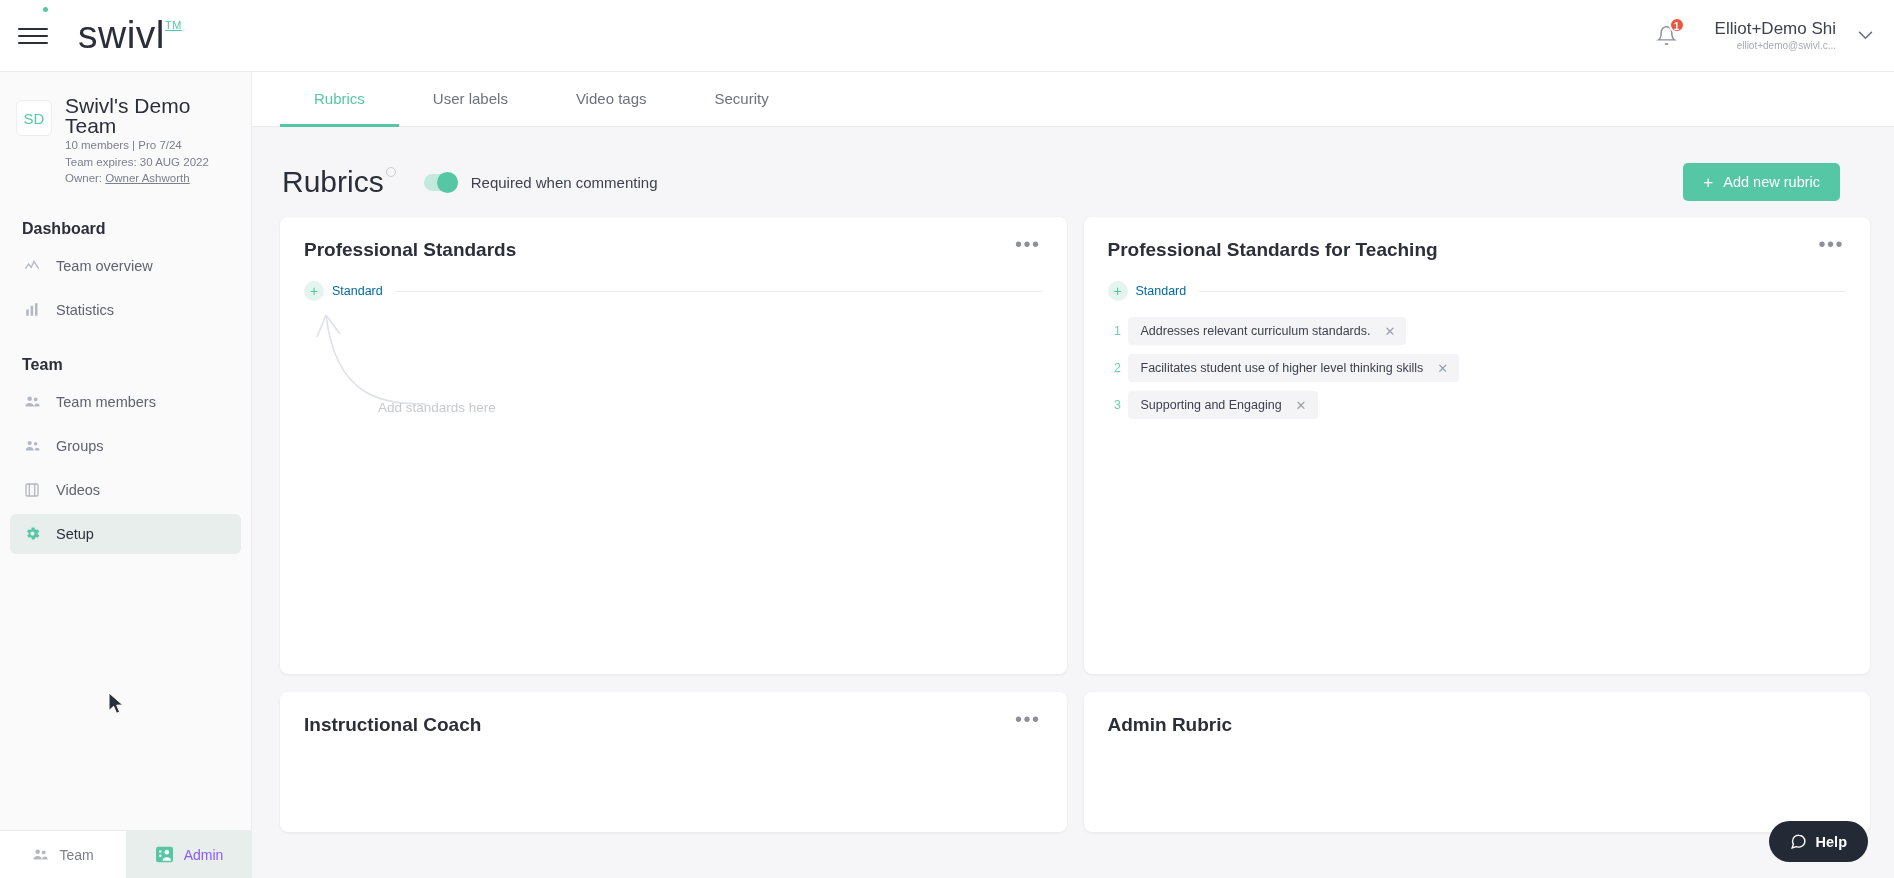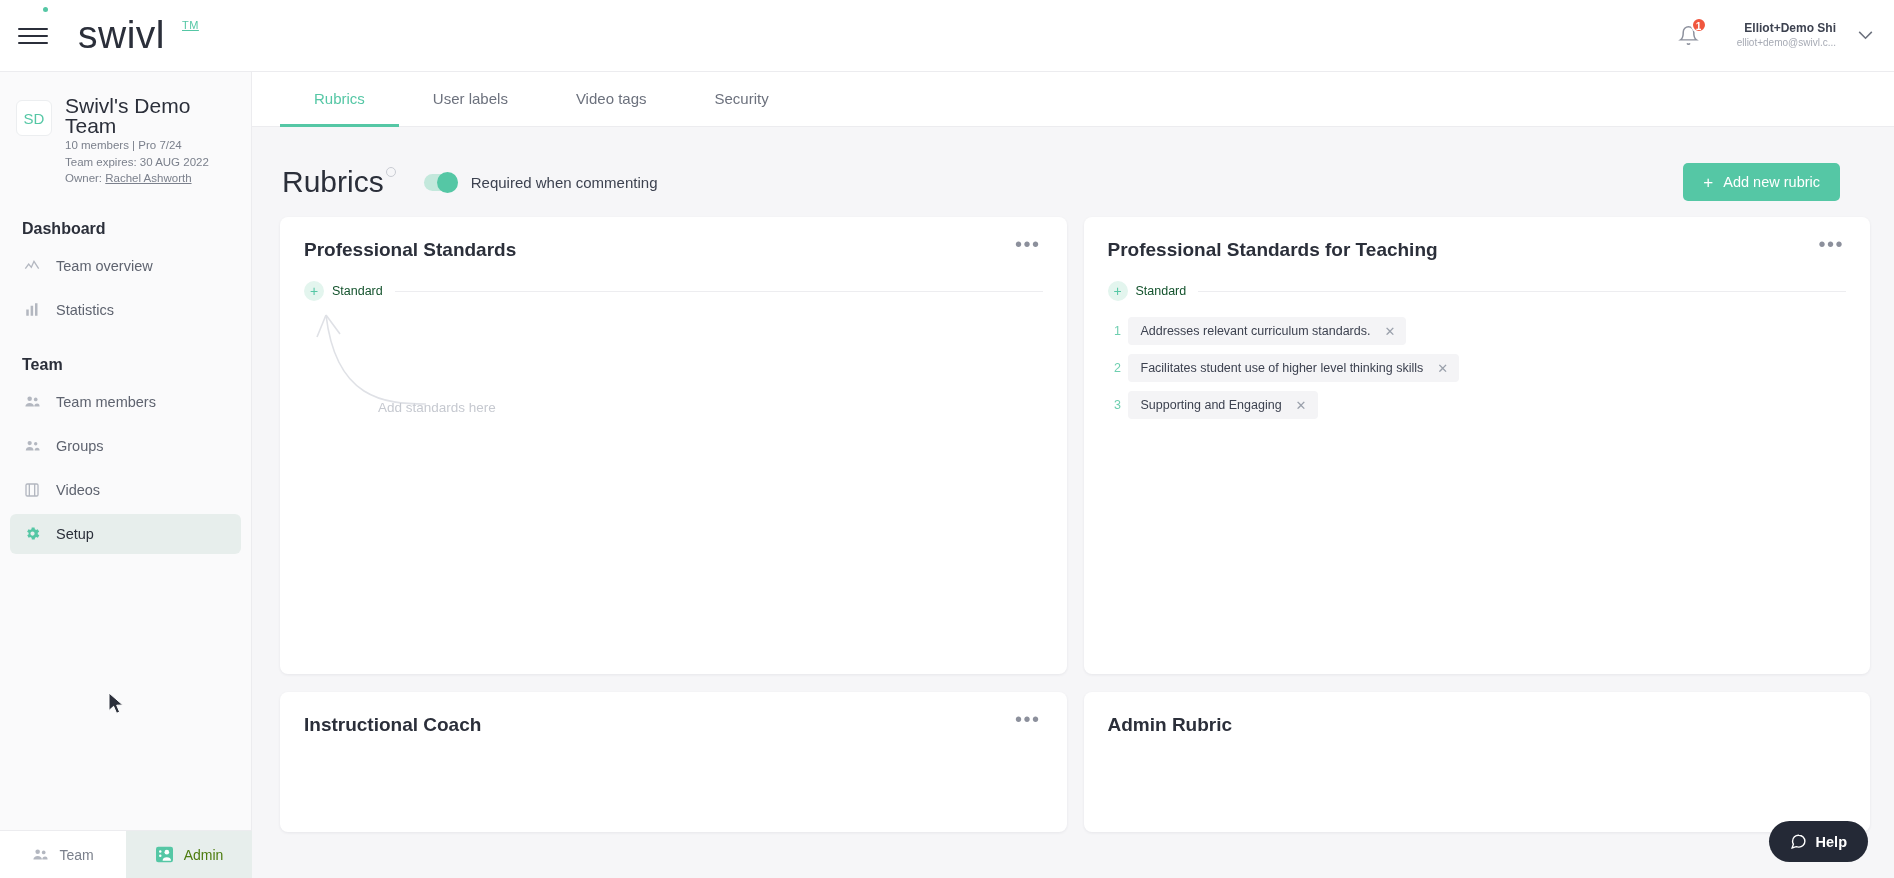--- a/index.html
+++ b/index.html
@@ -38,42 +38,42 @@
   .logo-text {
     font-size: 39px; font-weight: 300; letter-spacing: 0.5px;
     color: #2b2f3a; line-height: 42px; position: relative;
   }
   .logo-dot {
     position: absolute; left: 43px; top: 7px;
     width: 5px; height: 5px; border-radius: 50%;
     background: #55c7a5;
   }
   .logo-tm {
-    font-size: 11px; color: #55c7a5; margin-left: 17px; margin-top: 5px;
+    font-size: 11px; color: #55c7a5; margin-left: 0; margin-top: 5px;
     font-weight: 400; letter-spacing: 0.5px; text-decoration: underline;
   }
 
   .topbar-right {
     margin-left: auto; display: flex; align-items: center;
     margin-right: 18px; gap: 0px;
   }
   .bell-wrap { position: relative; width: 44px; height: 44px; display: flex; align-items: center; justify-content: center; cursor: pointer; }
   .bell-icon { color: #8c909c; }
   .bell-badge {
     position: absolute; top: 3px; right: 4px;
     background: #f0563e; color: #fff;
     font-size: 10px; line-height: 16px; text-align: center;
     min-width: 16px; height: 16px; border-radius: 8px;
     font-weight: 600; border: 2px solid #fff;
   }
   .user-block {
     margin-left: 26px; text-align: right; cursor: pointer;
     line-height: 1.25;
   }
-  .user-name { font-size: 12px; color: #3d4250; font-weight: 700; }
+  .user-name { font-size: 17px; color: #3d4250; font-weight: 400; }
   .user-email { font-size: 10px; color: #a6aab4; margin-top: 1px; }
   .chev {
     margin-left: 18px; width: 22px; height: 22px; cursor: pointer;
     display: flex; align-items: center; justify-content: center;
   }
 
   
   .sidebar {
     position: absolute; top: 72px; left: 0;
     width: 252px; height: 806px;
@@ -116,21 +116,21 @@
   .bottom-switch {
     position: absolute; bottom: 0; left: 0;
     width: 252px; height: 48px;
     display: flex; border-top: 1px solid #ececef;
   }
   .switch-btn {
     flex: 1; display: flex; align-items: center; justify-content: center;
     gap: 10px; font-size: 14px; color: #7b808c; cursor: pointer;
     background: #ffffff;
   }
-  .switch-btn.active { background: #e7eeec; color: #4d7c0f; }
+  .switch-btn.active { background: #e7eeec; color: #8b5cf6; }
   .switch-ico { display: flex; align-items: center; }
 
   
   .main {
     position: absolute; top: 72px; left: 252px;
     width: 1642px; height: 806px;
     background: #f6f6f8;
     overflow: hidden;
   }
   .tabs {
@@ -202,21 +202,21 @@
   }
   .std-add-row {
     display: flex; align-items: center; margin-top: 20px;
   }
   .std-add-circle {
     width: 20px; height: 20px; border-radius: 50%;
     background: #e3f5ee; color: #55c7a5;
     display: flex; align-items: center; justify-content: center;
     font-size: 14px; line-height: 1; cursor: pointer; flex-shrink: 0;
   }
-  .std-add-label { color: #14532d; font-size: 12.5px; margin-left: 8px; cursor: pointer; }
+  .std-add-label { color: #0369a1; font-size: 12.5px; margin-left: 8px; cursor: pointer; }
   .std-add-line { flex: 1; height: 1px; background: #ededf0; margin-left: 12px; }
 
   .std-list { margin-top: 16px; }
   .std-row { display: flex; align-items: center; margin-bottom: 9px; }
   .std-num {
     width: 20px; text-align: center; color: #6fcfb0;
     font-size: 12.5px; flex-shrink: 0;
   }
   .std-chip {
     background: #f4f4f6; border-radius: 4px;
@@ -280,21 +280,21 @@
   </div>
 </div>
 
 <div class="sidebar">
   <div class="team-card">
     <div class="team-avatar">SD</div>
     <div class="team-info">
       <div class="team-name">Swivl's Demo Team</div>
       <div class="team-meta">10 members | Pro 7/24</div>
       <div class="team-meta">Team expires: 30 AUG 2022</div>
-      <div class="team-meta"><span>Owner: </span><a href="#">Rachel Ashworth</a></div>
+      <div class="team-meta"><span>Owner: </span><a href="#">Owner Ashworth</a></div>
     </div>
   </div>
 
   <div class="nav-section-title">Dashboard</div>
 
   <div class="nav-item">
     <span class="nav-ico">
       <svg width="16" height="16" viewBox="0 0 24 24" fill="none" stroke="currentColor" stroke-width="2">
           <path d="M2 16l5-7 4 5 4-9 7 11"></path>
         </svg>

